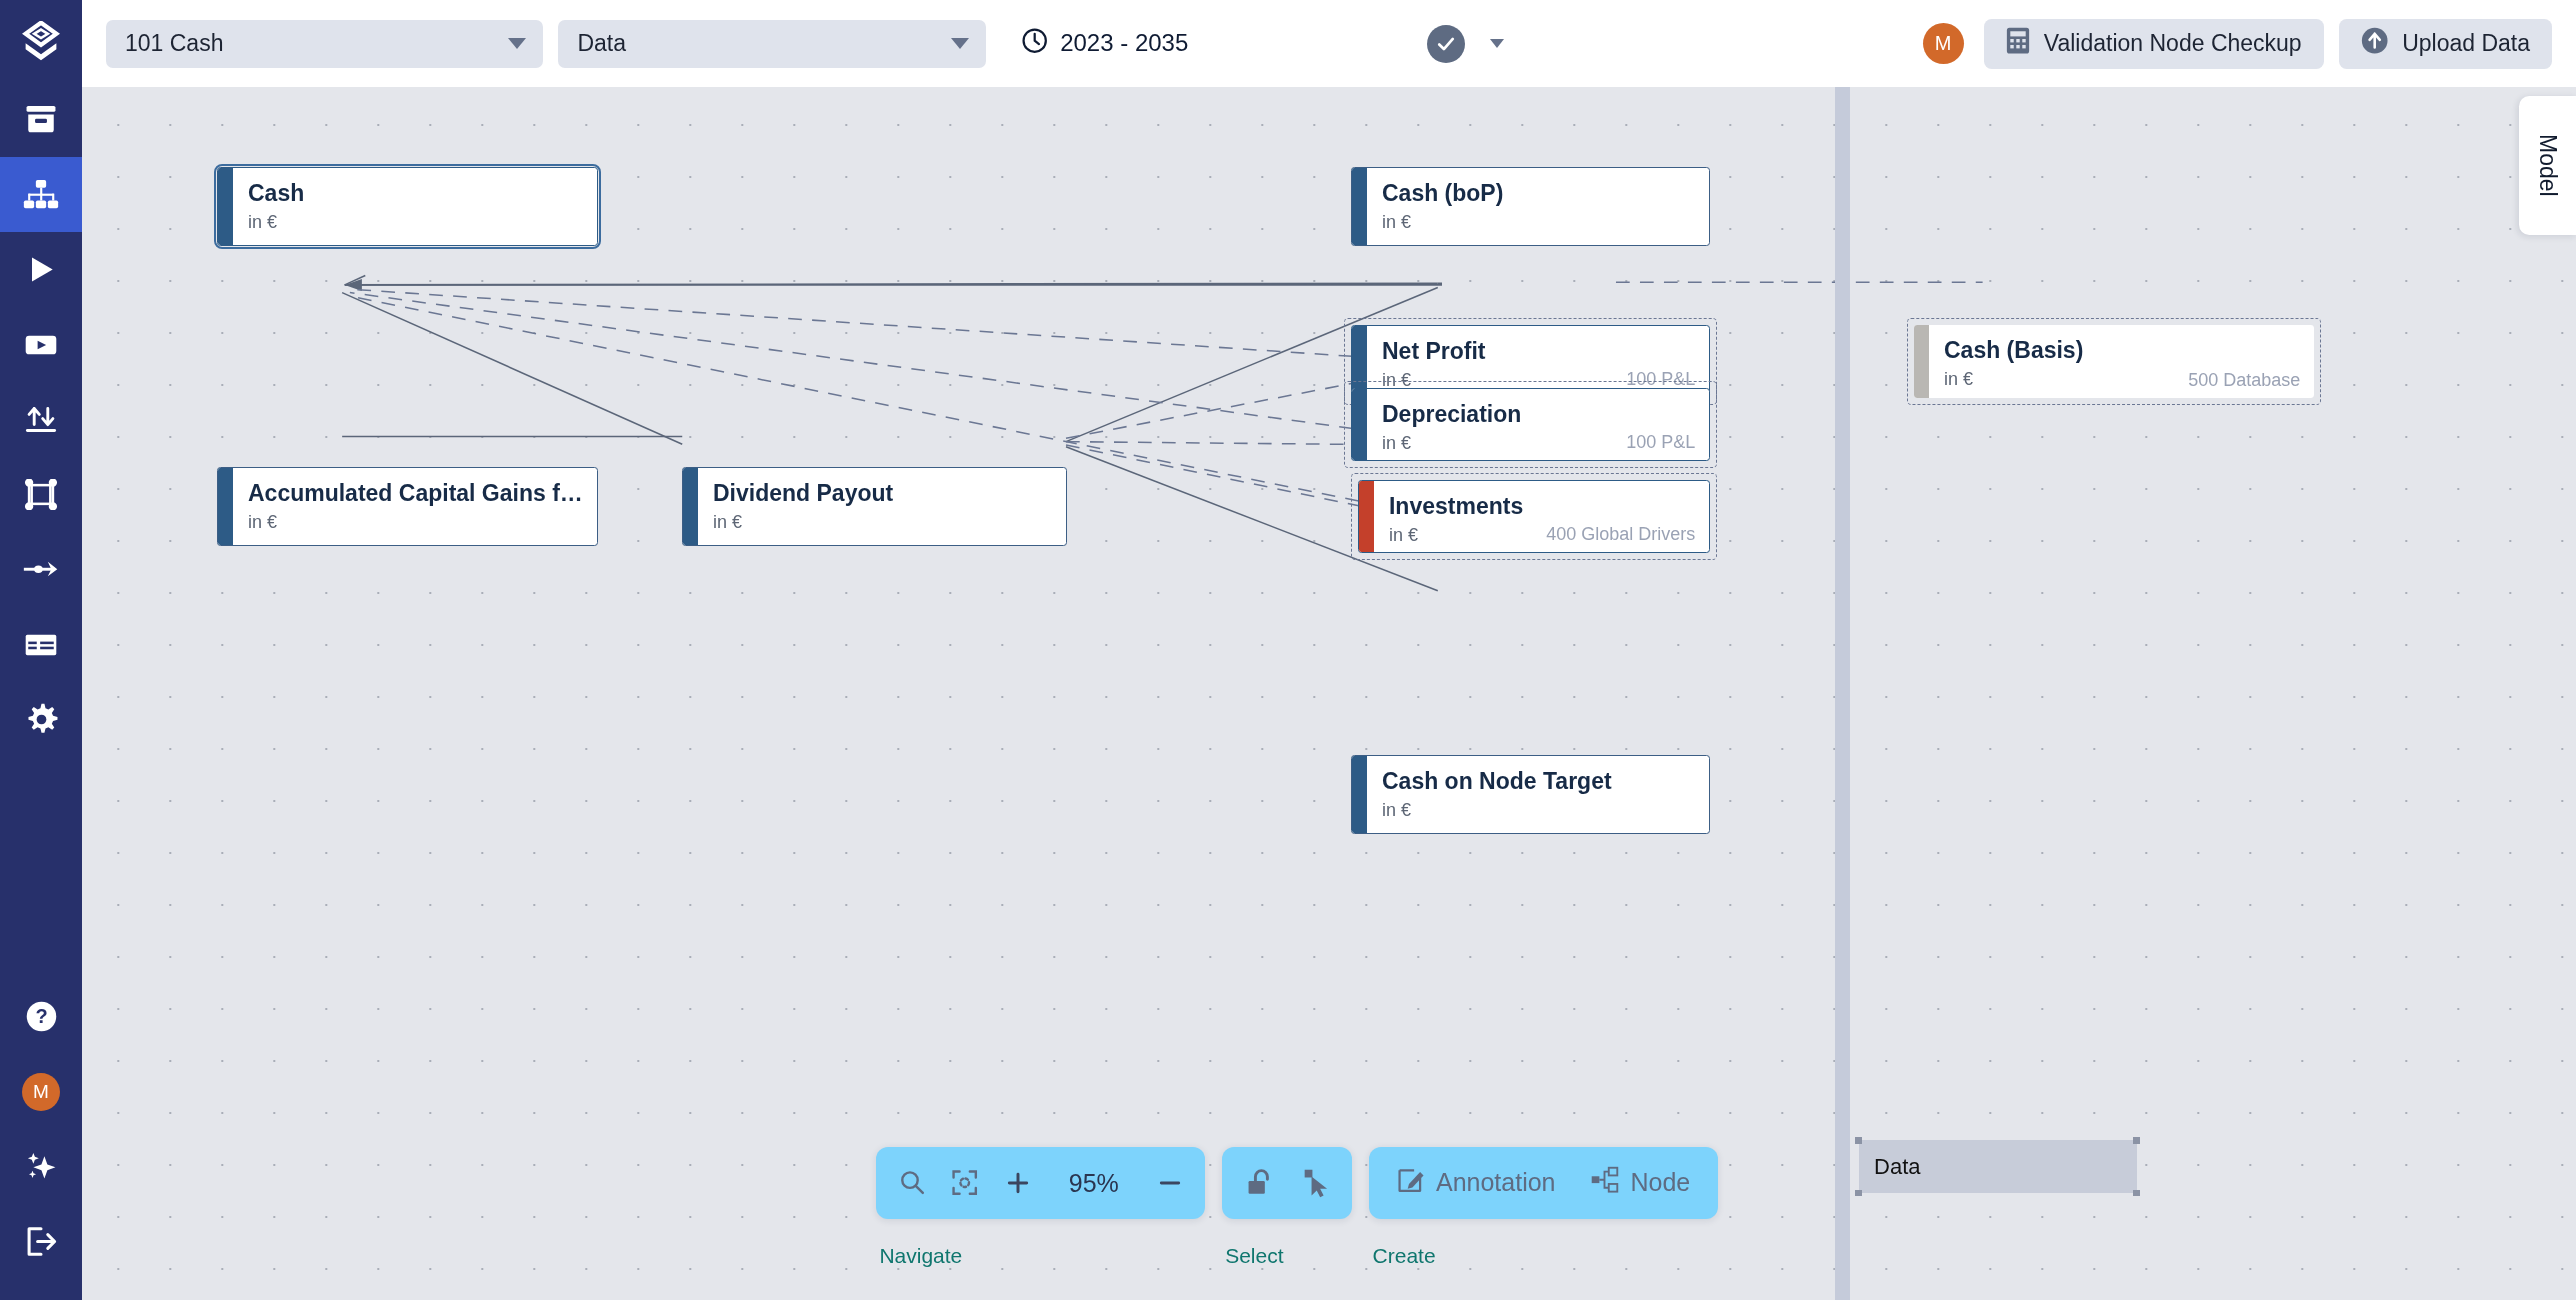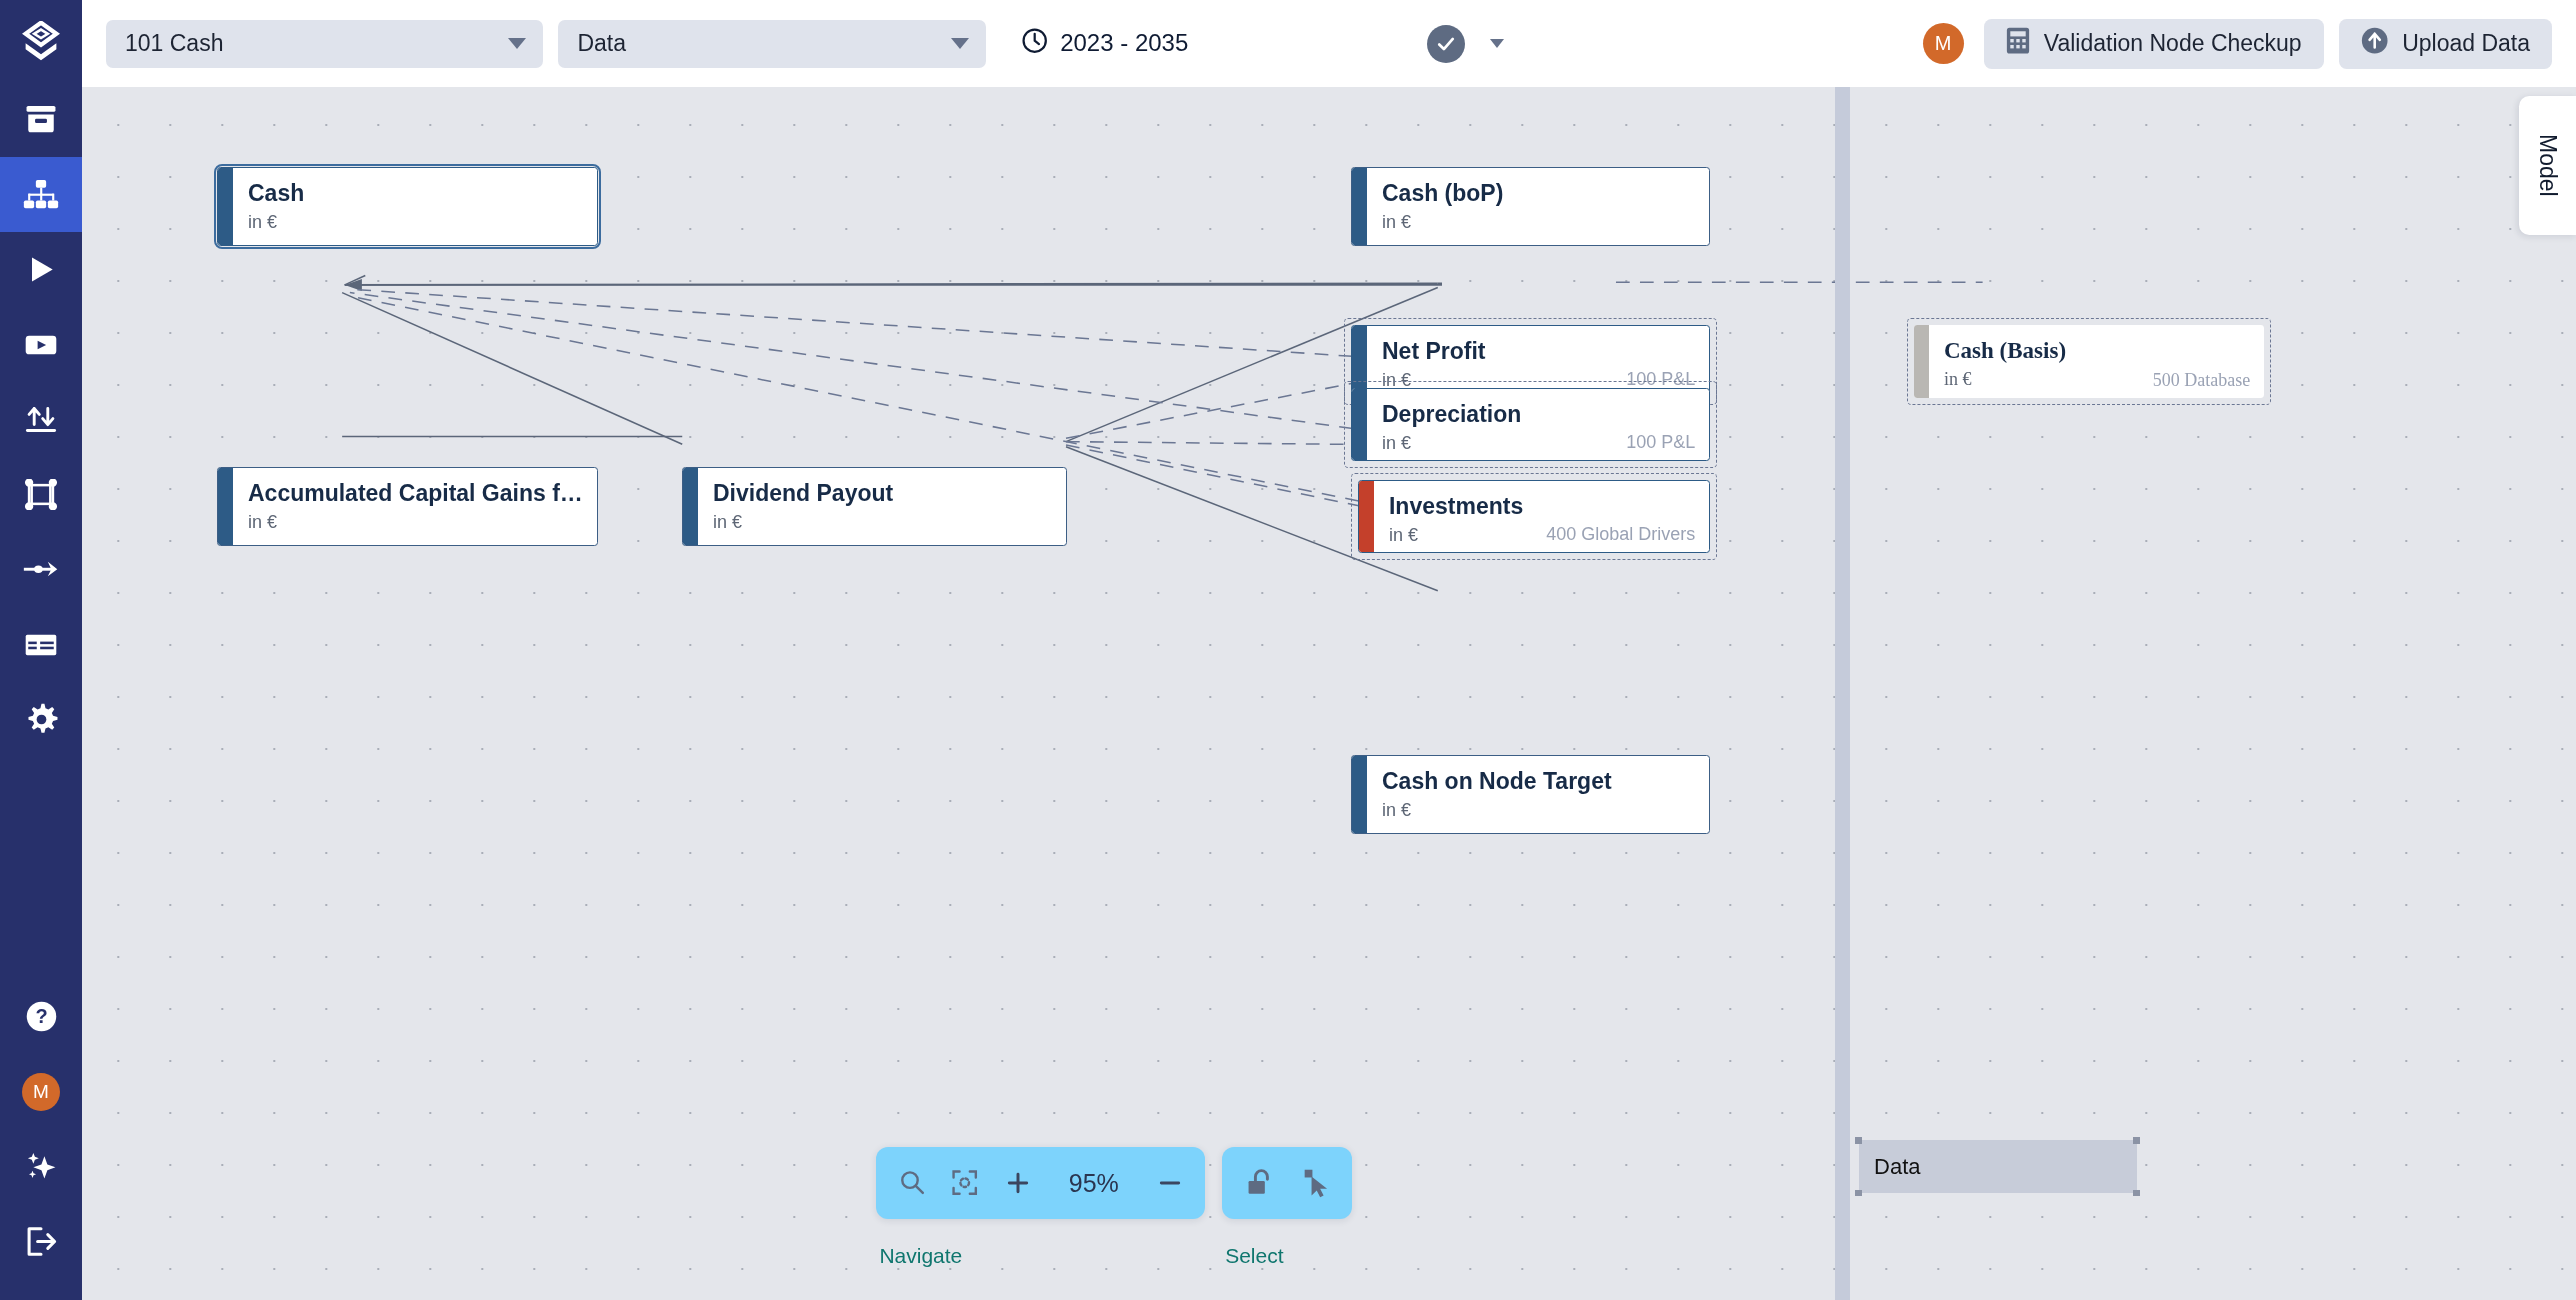--- a/index.html
+++ b/index.html
@@ -520,21 +520,21 @@
     <div class="node" style="left:1269px; top:857px; width:359px; height:79px; top:668px;">
       <div class="node-inner">
         <div class="node-bar"></div>
         <div class="node-body">
           <div class="node-title">Cash on Node Target</div>
           <div class="node-sub">in €</div>
         </div>
       </div>
     </div>
 
-    <div class="node dashed basis" style="left:1825px; top:231px; width:364px; height:87px;font-family:Liberation Serif, serif;">
+    <div class="node dashed basis" style="left:1825px; top:231px; width:414px; height:87px;">
       <div class="node-inner">
         <div class="node-bar gray"></div>
         <div class="node-body">
           <div class="node-title">Cash (Basis)</div>
           <div class="node-sub">in €</div>
           <div class="node-tag">500 Database</div>
         </div>
       </div>
     </div>
 
@@ -597,16 +597,41 @@
         <span class="tb-btn">
           <svg width="26" height="31" viewBox="0 0 30 36" fill="#5e6b82">
             <rect x="3" y="2" width="9" height="9"></rect>
             <path d="M11 10 L11 32 L17 26 L21 34 L25 32 L21 24 L29 24 Z"></path>
           </svg>
         </span>
       </div>
       <div class="tb-label">Select</div>
     </div>
 
+    <div class="tb-group">
+      <div class="tb-pill" style="gap:34px; padding:0 27.4px;">
+        <span class="tb-btn">
+          <span>
+            <svg width="27.4" height="27.4" viewBox="0 0 32 32" fill="none" stroke="#5e6b82" stroke-width="2.6" stroke-linejoin="round">
+              <path d="M3 5 H20 M3 5 V29 H27 V14"></path>
+              <path d="M14 21 L27 7 L31 11 L18 25 L12.5 26.5 Z" fill="#5e6b82" stroke="none"></path>
+            </svg>
+          </span>
+          <span>Annotation</span>
+        </span>
+        <span class="tb-btn">
+          <span>
+            <svg width="29" height="27.4" viewBox="0 0 34 32" fill="none" stroke="#5e6b82" stroke-width="2.2">
+              <rect x="2" y="12" width="9" height="8" fill="#5e6b82" stroke="none"></rect>
+              <rect x="22" y="2" width="10" height="9"></rect>
+              <rect x="22" y="21" width="10" height="9"></rect>
+              <path d="M11 16 H17 V6.5 H22 M17 16 V25.5 H22"></path>
+            </svg>
+          </span>
+          <span>Node</span>
+        </span>
+      </div>
+      <div class="tb-label">Create</div>
+    </div>
   </div>
 
 </div>
 
 
 </body></html>

